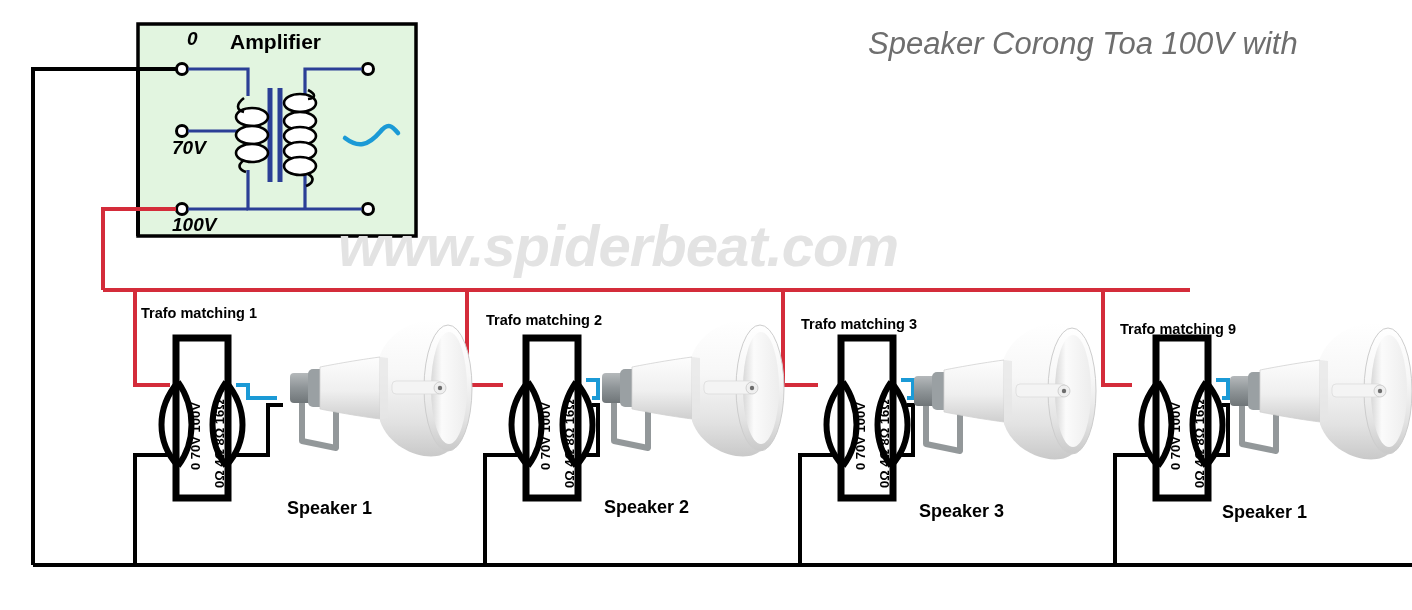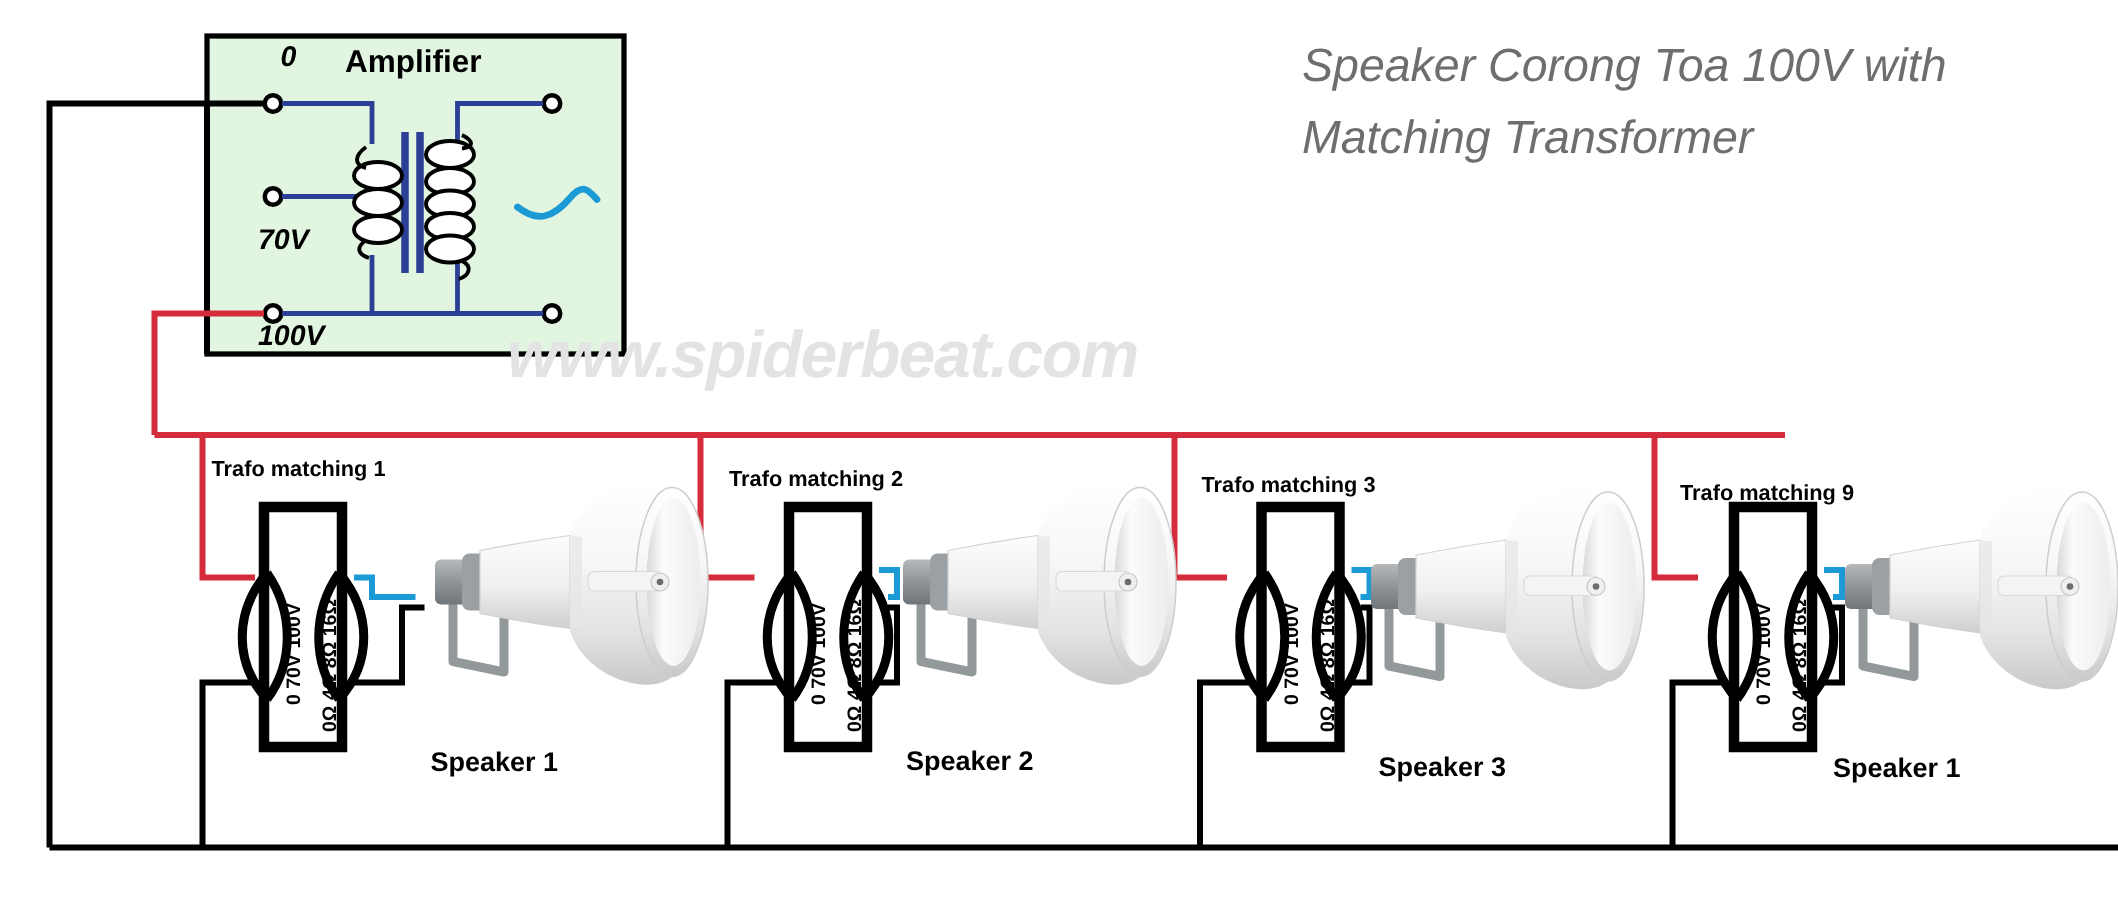--- a/index.html
+++ b/index.html
@@ -34,21 +34,21 @@
   #title-line-1 { left: 838px; top: 26px; font-size: 31px; font-weight: 400; }
   #title-line-2 { left: 838px; top: 74px; font-size: 31px; font-weight: 400; }
   #title-line-3 { left: 838px; top: 117px; font-size: 38px; font-weight: bold; color: #5f5f5f; }
   #watermark {
     position: absolute;
     left: 338px;
     top: 212px;
     font-family: "Liberation Sans", sans-serif;
     font-style: italic;
     font-weight: bold;
-    font-size: 44px;
+    font-size: 58px;
     color: #e3e3e3;
     white-space: nowrap;
     letter-spacing: -1px;
   }
   .lbl {
     position: absolute;
     font-family: "Liberation Sans", sans-serif;
     font-weight: bold;
     color: #000000;
     white-space: nowrap;
@@ -249,27 +249,26 @@
     <g fill="none">
       <path d="M1216,380 L1228,380 L1228,398 L1222,398" stroke="#1b9ad6" stroke-width="4"></path>
       <path d="M1216,455 L1228,455 L1228,405 L1222,405" stroke="#000000" stroke-width="4"></path>
     </g>
     <g>
       <use href="#hornSpeaker" x="1228" y="348"></use>
     </g>
   </svg>
 
   <div class="ttl-line" id="title-line-1">Speaker Corong Toa 100V with</div>
-  <div class="ttl-line" id="title-line-2">Matching Transformer</div>
 
   <div id="watermark">www.spiderbeat.com</div>
 
   <div class="lbl amp-tap" style="left:187px; top:28px;">0</div>
   <div class="lbl amp-title" style="left:230px; top:30px;">Amplifier</div>
-  <div class="lbl amp-tap" style="left:172px; top:150px;">70V</div>
+  <div class="lbl amp-tap" style="left:172px; top:137px;">70V</div>
   <div class="lbl amp-tap" style="left:172px; top:214px;">100V</div>
 
   <div class="lbl trafo-title" style="left:141px; top:305px;">Trafo matching 1</div>
   <div class="vtap" style="left:188px; top:470px;">0  70V  100V</div>
   <div class="vtap" style="left:212px; top:488px;">0Ω  4Ω  8Ω  16Ω</div>
   <div class="lbl spk-title" style="left:287px; top:498px;">Speaker 1</div>
 
   <div class="lbl trafo-title" style="left:486px; top:312px;">Trafo matching 2</div>
   <div class="vtap" style="left:538px; top:470px;">0  70V  100V</div>
   <div class="vtap" style="left:562px; top:488px;">0Ω  4Ω  8Ω  16Ω</div>

